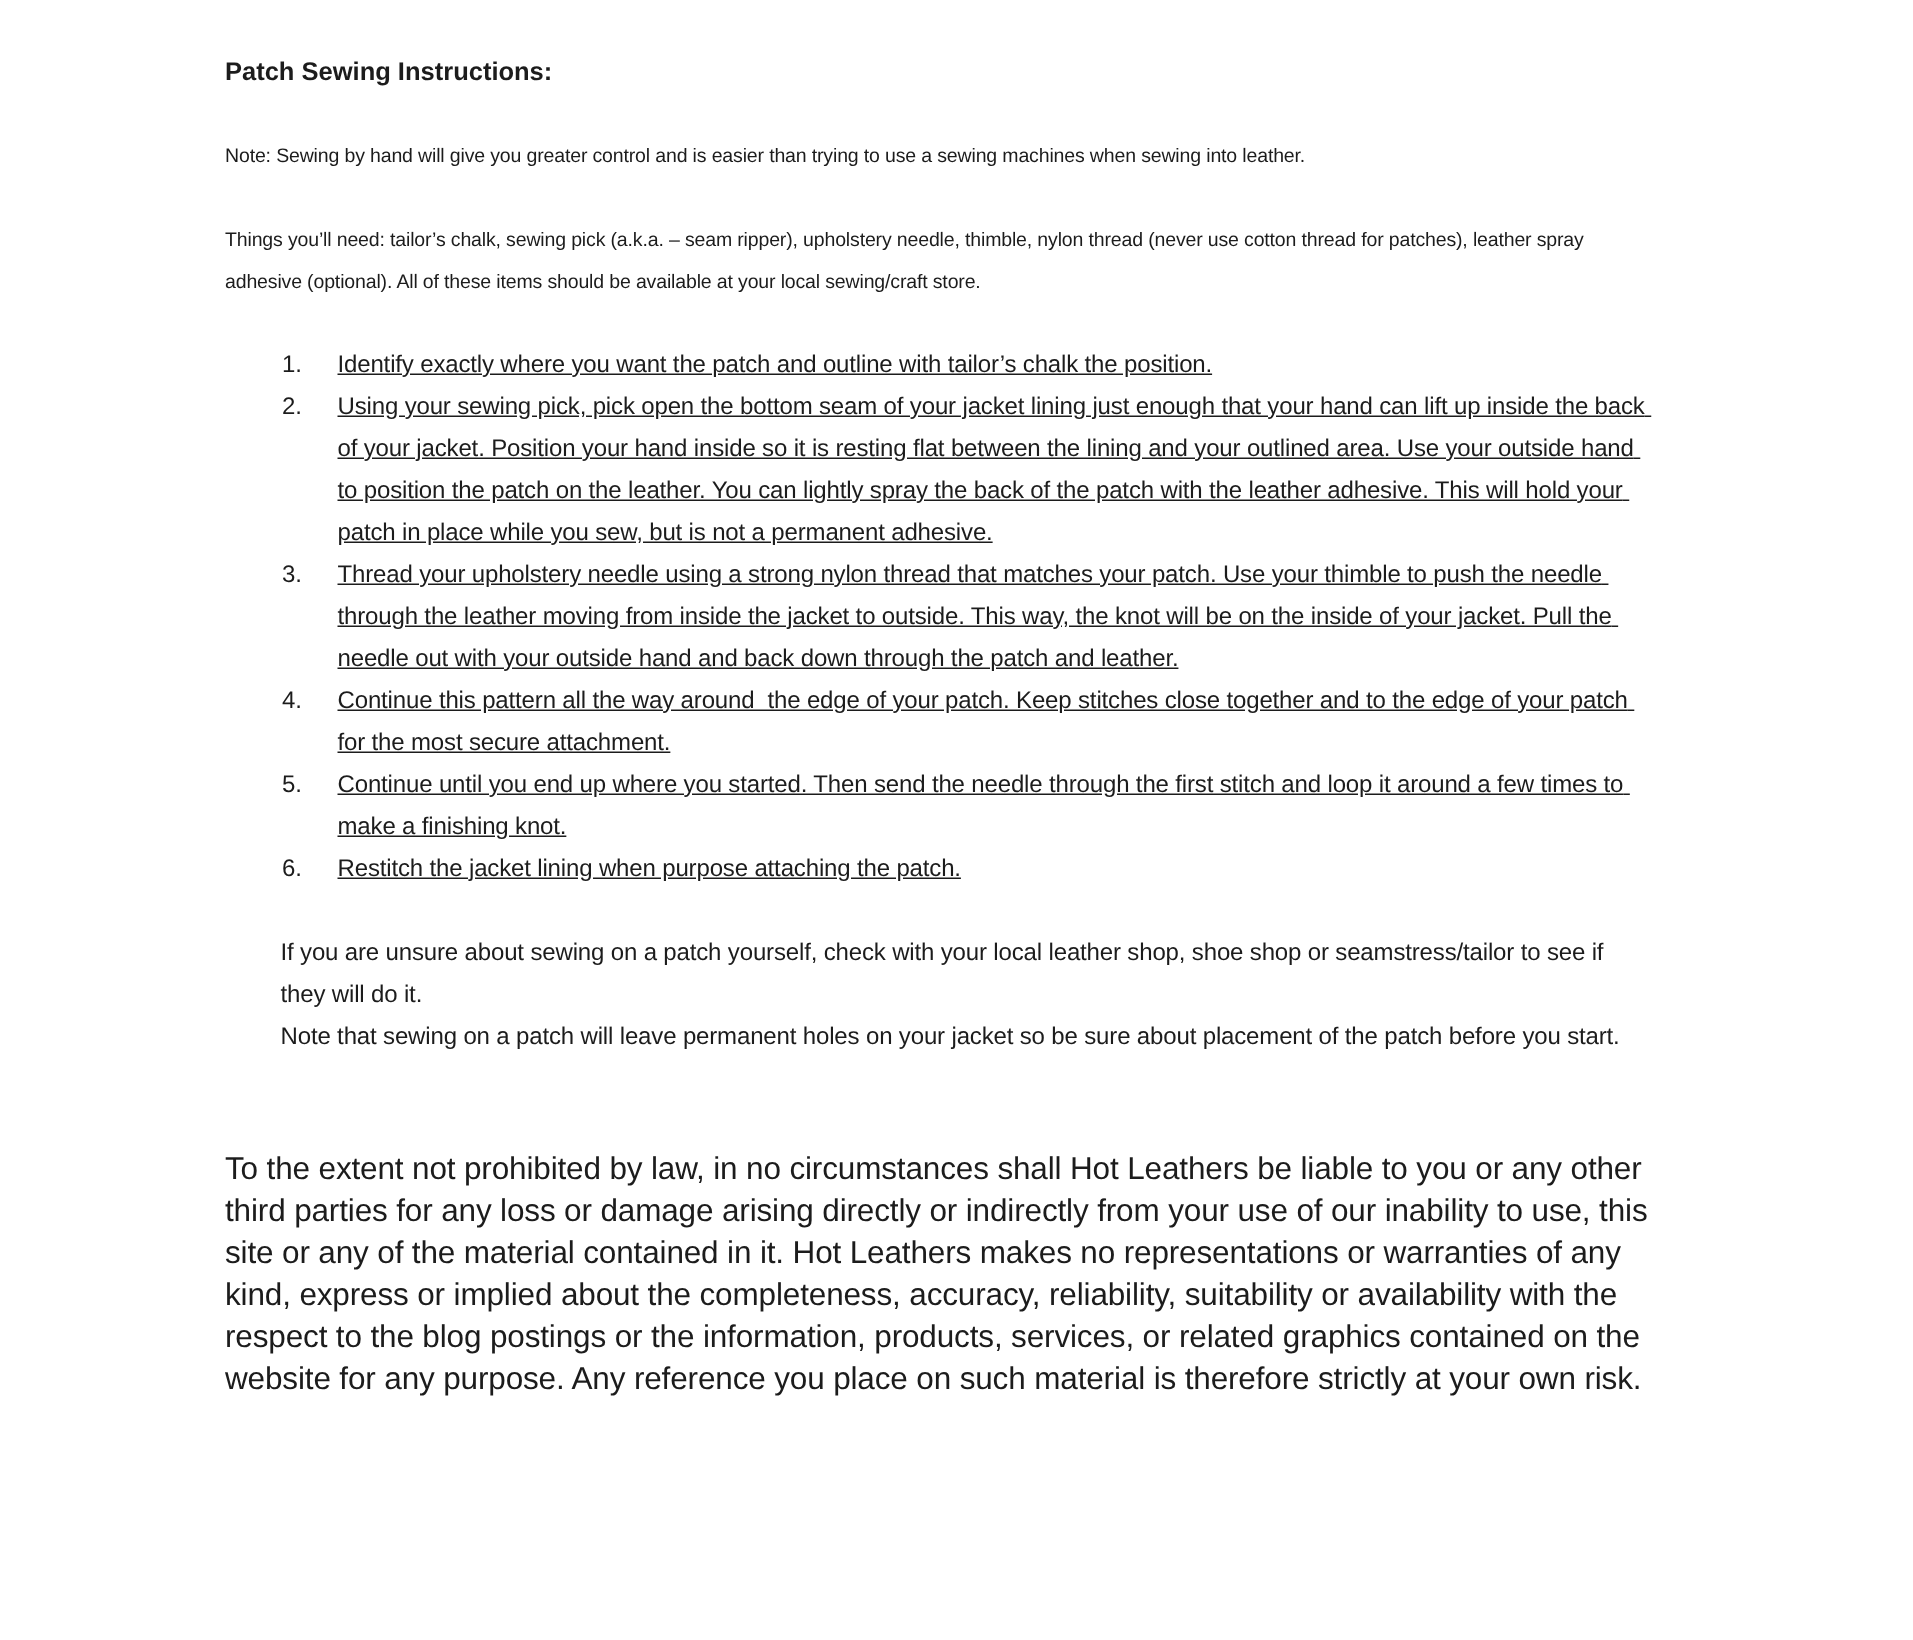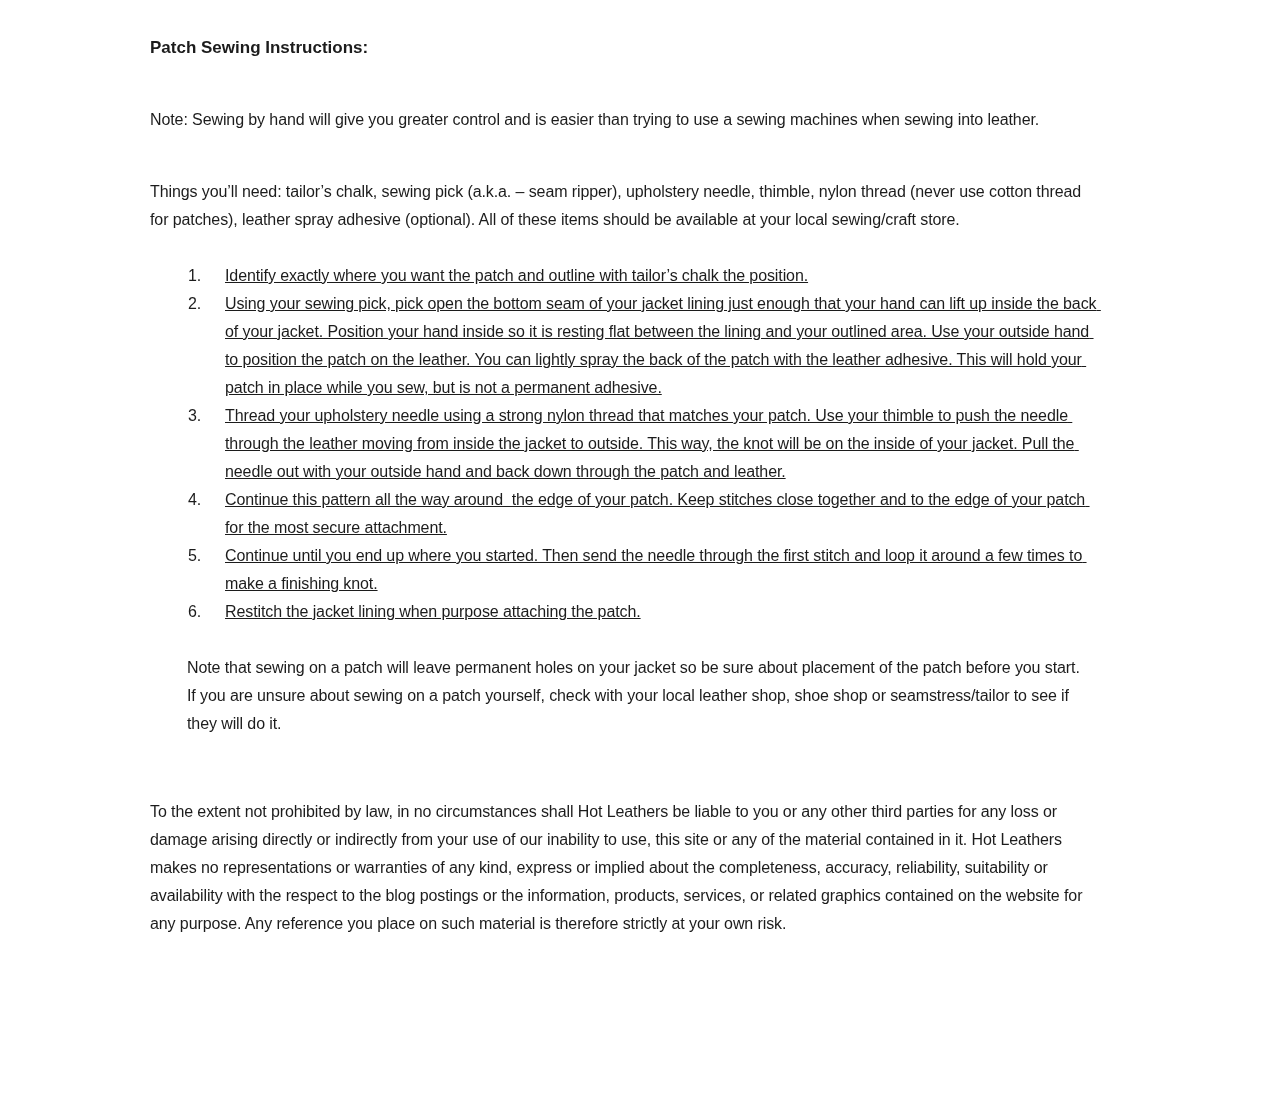--- a/index.html
+++ b/index.html
@@ -19,23 +19,23 @@
     padding: 34px 119px 0 150px;
     background: #ffffff;
   }
   .doc-title {
     font-size: 17px;
     font-weight: bold;
     line-height: 28px;
     letter-spacing: 0;
   }
   .para {
-    font-size: 16px;
+    font-size: 13px;
     line-height: 28px;
-    margin-top: 44px;
+    margin-top: 28px;
     white-space: pre-wrap;
     letter-spacing: -0.1px;
   }
   .steps {
     margin-top: 28px;
     list-style: none;
   }
   .step-row {
     display: flex;
     align-items: flex-start;
@@ -58,21 +58,21 @@
     margin-left: 37px;
     font-size: 16px;
     line-height: 28px;
     letter-spacing: -0.1px;
   }
   .note-block .note-para {
     white-space: pre-wrap;
   }
   .disclaimer {
     margin-top: 60px;
-    font-size: 16px;
+    font-size: 21px;
     line-height: 28px;
     white-space: pre-wrap;
     letter-spacing: -0.1px;
   }
 </style>
 </head>
 <body>
 
 <div class="page">
 
@@ -103,19 +103,19 @@
       <span class="step-number">5.</span>
       <span class="step-text">Continue until you end up where you started. Then send the needle through the first stitch and loop it around a few times to make a finishing knot.</span>
     </div>
     <div class="step-row">
       <span class="step-number">6.</span>
       <span class="step-text">Restitch the jacket lining when purpose attaching the patch.</span>
     </div>
   </div>
 
   <div class="note-block">
+    <div class="note-para">If you are unsure about sewing on a patch yourself, check with your local leather shop, shoe shop or seamstress/tailor to see if they will do it.</div>
     <div class="note-para">Note that sewing on a patch will leave permanent holes on your jacket so be sure about placement of the patch before you start.</div>
-    <div class="note-para">If you are unsure about sewing on a patch yourself, check with your local leather shop, shoe shop or seamstress/tailor to see if they will do it.</div>
   </div>
 
   <div class="disclaimer">To the extent not prohibited by law, in no circumstances shall Hot Leathers be liable to you or any other third parties for any loss or damage arising directly or indirectly from your use of our inability to use, this site or any of the material contained in it. Hot Leathers makes no representations or warranties of any kind, express or implied about the completeness, accuracy, reliability, suitability or availability with the respect to the blog postings or the information, products, services, or related graphics contained on the website for any purpose. Any reference you place on such material is therefore strictly at your own risk.</div>
 
 </div>
 
 </body></html>

